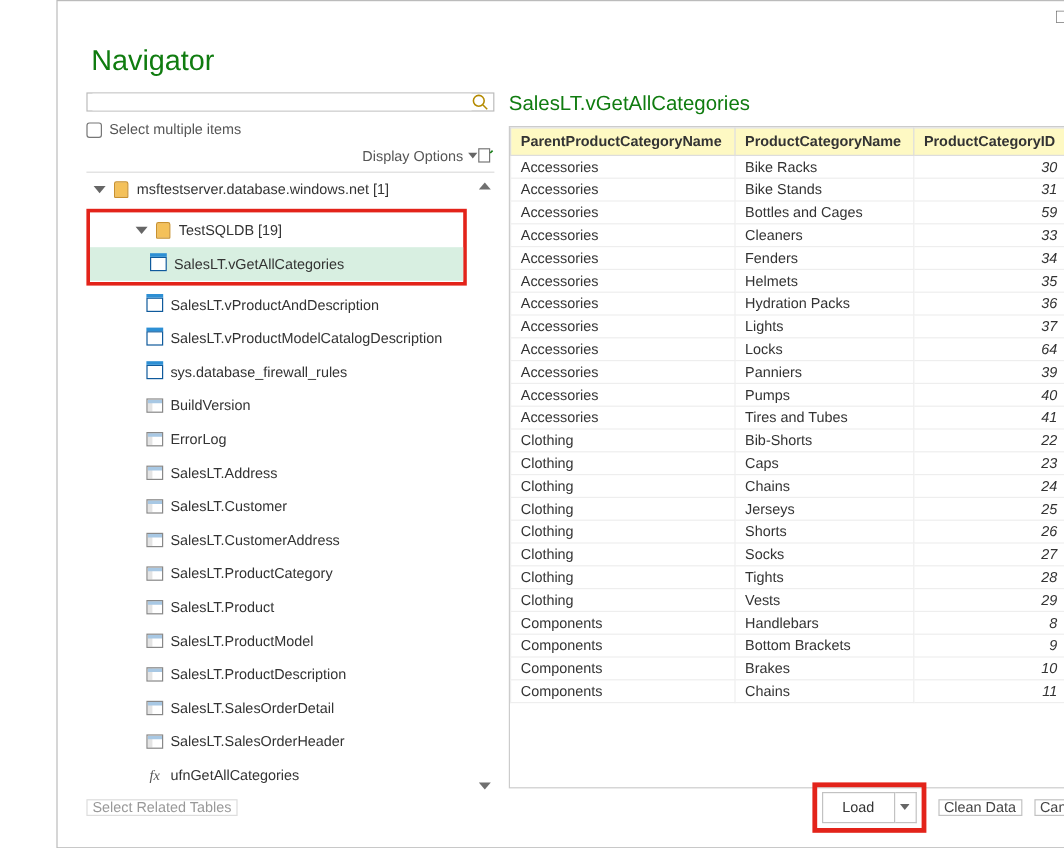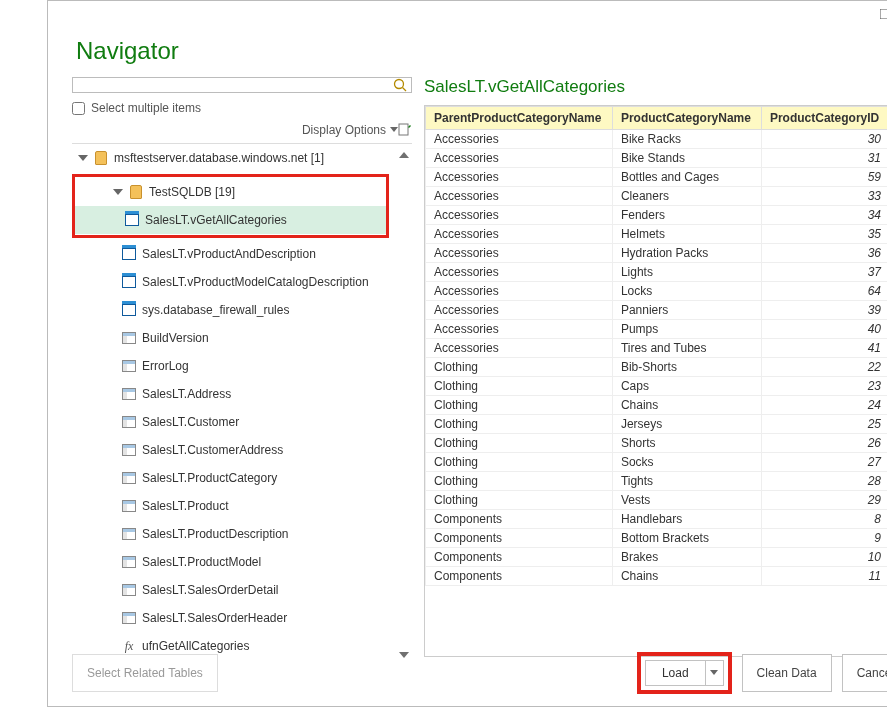--- a/index.html
+++ b/index.html
@@ -37,21 +37,21 @@
   .right-title { color:#107c10; font-size: 17px; font-weight: 400; }
   .preview { border: 1px solid #ccc; margin-left: 12px; flex:1; position: relative; overflow:hidden; }
   .grid { width: calc(100% - 18px); border-collapse: collapse; }
   .grid th { text-align:left; font-weight:600; font-size:12px; padding: 4px 8px; border: 1px solid #ddd; background:#fef9c3; }
   .grid td { padding: 2px 8px; border: 1px solid #eee; font-size:12px; height: 19px; }
   .grid td.idcol { text-align:right; font-style: italic; }
   .vscroll { position:absolute; right:0; top:0; bottom:0; width:17px; background:#f4f4f4; display:flex; flex-direction:column; align-items:center; }
   .vscroll .thumb { width:11px; background:#c7c7c7; margin: 2px auto; }
   .arrow-btn { width:17px; height:17px; display:flex; align-items:center; justify-content:center; }
   .footer { position:absolute; left:0; right:0; bottom:0; height:66px; display:flex; align-items:center; justify-content:space-between; padding: 0 24px; }
-  .btn { border:1px solid #c2c2c2; background:#fff; height:38px; padding: 0 14px; font-size:12px; display:inline-flex; align-items:center; gap:6px; color:#444; }
+  .btn { border:1px solid #c2c2c2; background:#fff; height:14px; padding: 0 4px; font-size:12px; display:inline-flex; align-items:center; gap:6px; color:#444; }
   .btn.muted { color:#999; border-color:#ddd; }
   .right-btns { display:flex; gap:10px; align-items:center; }
   .redbox-load { border:4px solid #e3231a; padding:4px; }
   .split-btn { display:flex; }
   .split-btn .main { border:1px solid #c2c2c2; height:26px; padding:0 16px; display:flex; align-items:center; }
   .split-btn .drop { border:1px solid #c2c2c2; border-left:none; height:26px; width:18px; display:flex; align-items:center; justify-content:center; }
   svg { display:block; }
 </style>
 </head>
 <body>
@@ -186,27 +186,27 @@
               <div class="tree-item leaf">
                 <span class="ic">
                   <span class="ic-table"></span>
                 </span>
                 <span>SalesLT.Product</span>
               </div>
               <div class="tree-item leaf">
                 <span class="ic">
                   <span class="ic-table"></span>
                 </span>
+                <span>SalesLT.ProductModel</span>
+              </div>
+              <div class="tree-item leaf">
+                <span class="ic">
+                  <span class="ic-table"></span>
+                </span>
                 <span>SalesLT.ProductDescription</span>
-              </div>
-              <div class="tree-item leaf">
-                <span class="ic">
-                  <span class="ic-table"></span>
-                </span>
-                <span>SalesLT.ProductModel</span>
               </div>
               <div class="tree-item leaf">
                 <span class="ic">
                   <span class="ic-table"></span>
                 </span>
                 <span>SalesLT.SalesOrderDetail</span>
               </div>
               <div class="tree-item leaf">
                 <span class="ic">
                   <span class="ic-table"></span>

